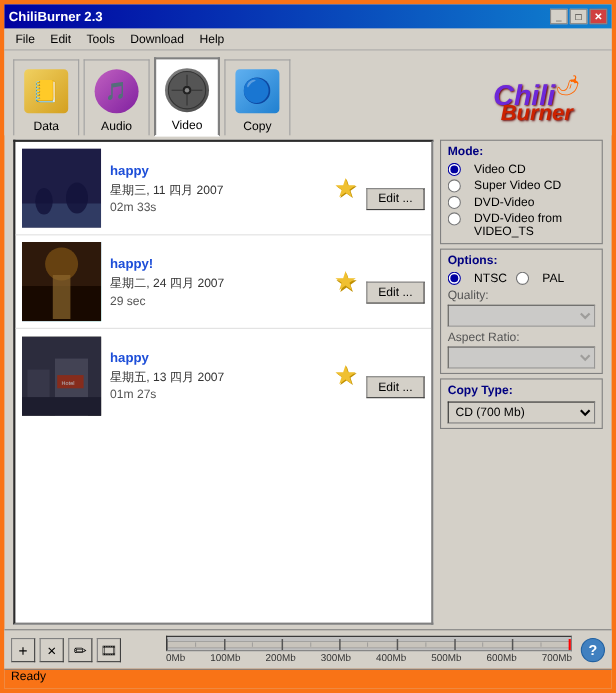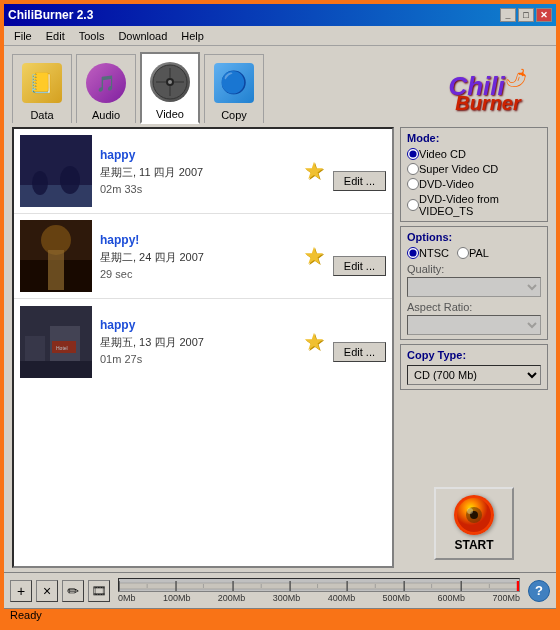--- a/index.html
+++ b/index.html
@@ -257,22 +257,21 @@
     }
 
     .radio-group {
       display: flex;
       flex-direction: column;
       gap: 3px;
     }
 
     .radio-item {
       display: flex;
-      align-items: center;
-      gap: 0;
+      gap: 12px;
       font-size: 11px;
       cursor: pointer;
     }
 
     .radio-input {
       width: 12px;
       height: 12px;
       accent-color: #0000a0;
     }
 
@@ -379,20 +378,21 @@
       cursor: pointer;
       font-size: 14px;
     }
 
     .progress-area {
       flex: 1;
       display: flex;
       flex-direction: column;
       align-items: center;
       padding: 0 4px;
+      margin-left: 33px;
     }
 
     .progress-bar-container {
       width: 100%;
       height: 14px;
       background: #c0c0c0;
       border: 1px inset #808080;
       position: relative;
       overflow: hidden;
     }
@@ -674,40 +674,20 @@
         </div>
       </div>
 
       <div class="disc-section">
         <div class="panel-title">Copy Type:</div>
         <select class="dropdown">
           <option>CD (700 Mb)</option>
         </select>
       </div>
 
-      <div class="start-area">
-        <div class="start-button">
-          <div class="start-icon">
-            <svg width="36" height="36" viewBox="0 0 36 36">
-              <defs>
-                <radialGradient id="burnGrad" cx="40%" cy="30%">
-                  <stop offset="0%" stop-color="#ffdd00"></stop>
-                  <stop offset="40%" stop-color="#ff8800"></stop>
-                  <stop offset="100%" stop-color="#cc2200"></stop>
-                </radialGradient>
-              </defs>
-              <circle cx="18" cy="18" r="17" fill="url(#burnGrad)"></circle>
-              <circle cx="18" cy="18" r="8" fill="#663300" opacity="0.6"></circle>
-              <circle cx="18" cy="18" r="4" fill="#221100"></circle>
-              <circle cx="14" cy="14" r="3" fill="rgba(255,255,200,0.4)"></circle>
-            </svg>
-          </div>
-          <span class="start-label">START</span>
-        </div>
-      </div>
 
     </div>
   </div>
 
   <div class="bottom-toolbar">
     <div class="bottom-btn">
       <span>+</span>
     </div>
     <div class="bottom-btn">
       <span>×</span>

